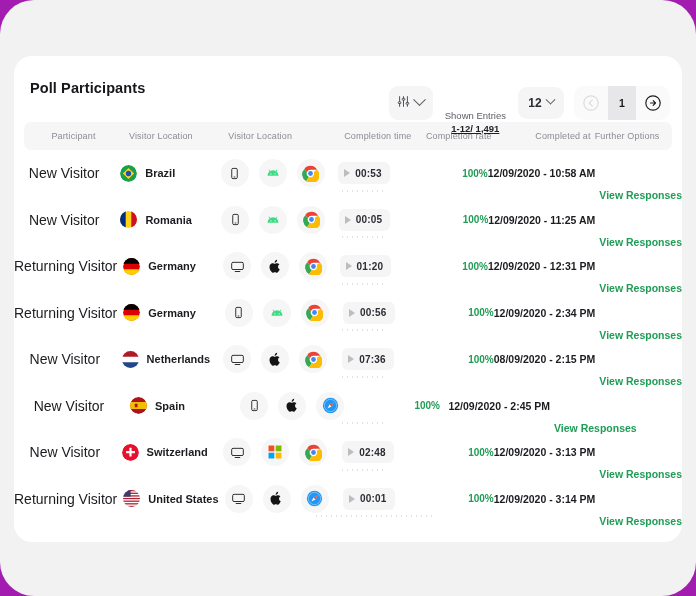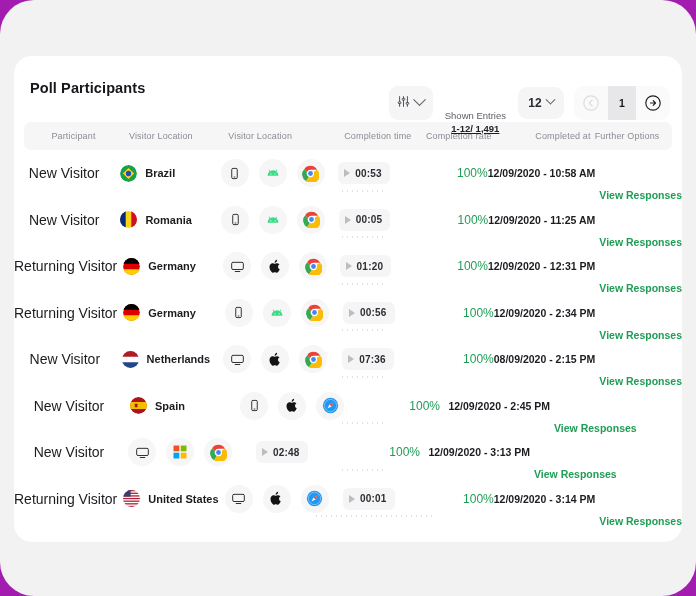--- a/index.html
+++ b/index.html
@@ -215,22 +215,22 @@
     border-bottom: 4px solid transparent;
   }
   .time-txt {
     font-size: 10px;
     font-weight: 700;
     color: #2b2d32;
     letter-spacing: .2px;
   }
 
   .rate-txt {
-    font-size: 12px;
-    font-weight: 400;
+    font-size: 10px;
+    font-weight: 700;
     color: #1f9d55;
   }
   .completed-txt {
     font-size: 10.5px;
     font-weight: 700;
     color: #1b1c20;
     white-space: nowrap;
   }
   .view-link {
     font-size: 10.5px;
@@ -713,20 +713,27 @@
       <span class="view-link">View Responses</span>
     </div>
 
     <span class="dots"></span>
   </div>
           <div class="trow">
     <div class="cell c-participant">
       <span class="participant-txt">New Visitor</span>
     </div>
 
+    <div class="cell c-location">
+      <span class="flag"><svg width="17" height="17" viewBox="0 0 20 20">
+                  <circle cx="10" cy="10" r="10" fill="#e8112d"></circle>
+                  <path d="M8.7 4.4h2.6v3.9h3.9v2.6h-3.9v3.9H8.7v-3.9H4.8V8.3h3.9z" fill="#fff"></path>
+                </svg></span>
+      <span class="country-txt">Switzerland</span>
+    </div>
 
     <div class="cell c-details">
       <span class="icon-chip">
                 <svg width="15" height="15" viewBox="0 0 18 18">
                   <rect x="2" y="4" width="14" height="8.6" rx="1.6" fill="none" stroke="#1d1e22" stroke-width="1.1"></rect>
                   <line x1="6.2" y1="15" x2="11.8" y2="15" stroke="#1d1e22" stroke-width="1.1" stroke-linecap="round"></line>
                 </svg>
               </span>
       <span class="icon-chip">
                 <svg width="14" height="14" viewBox="0 0 16 16">

